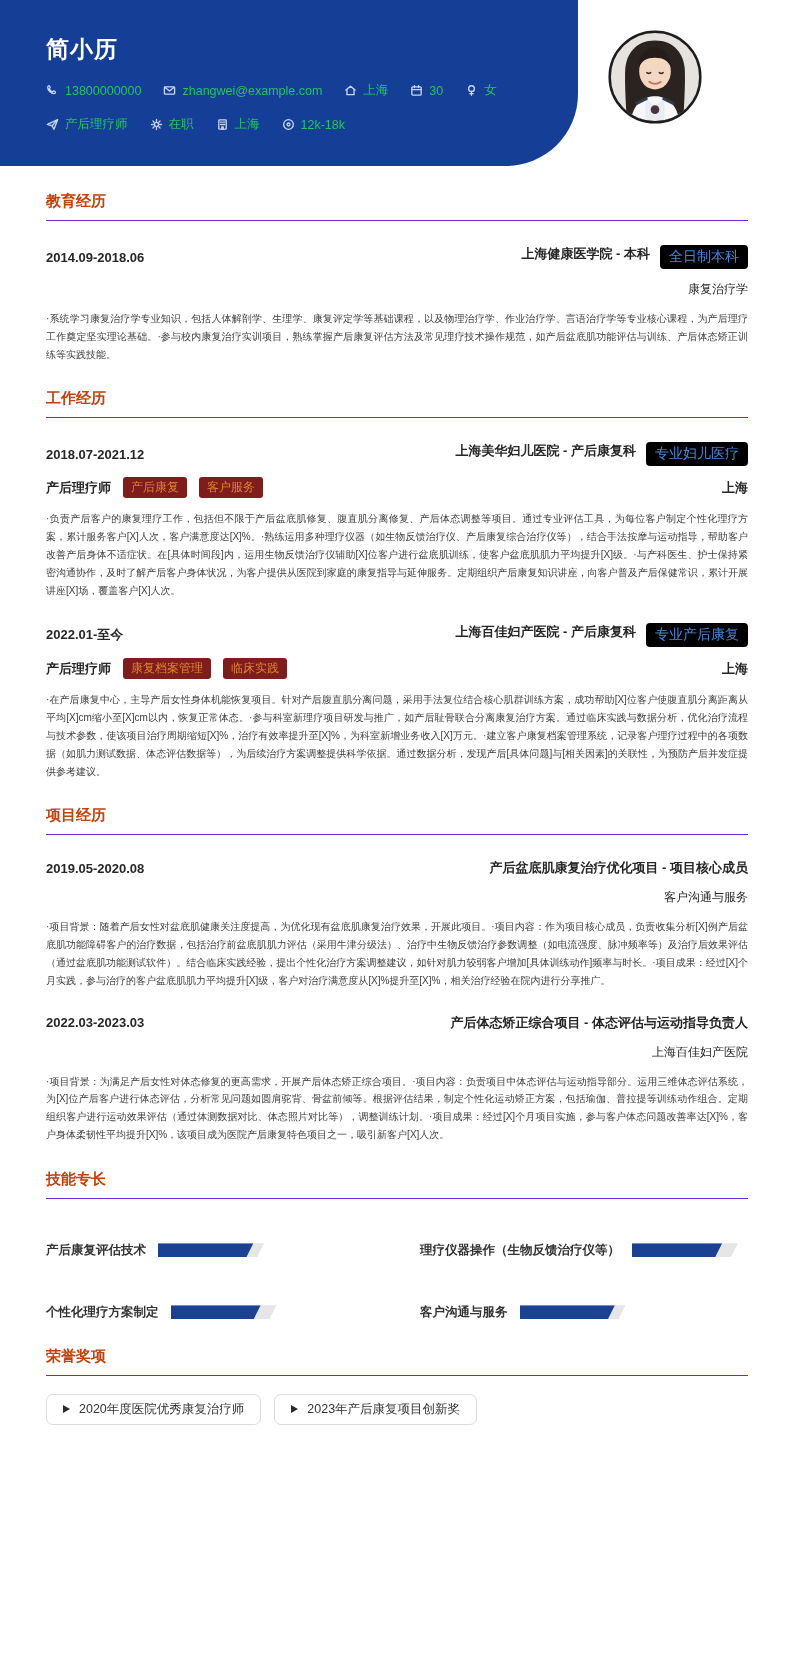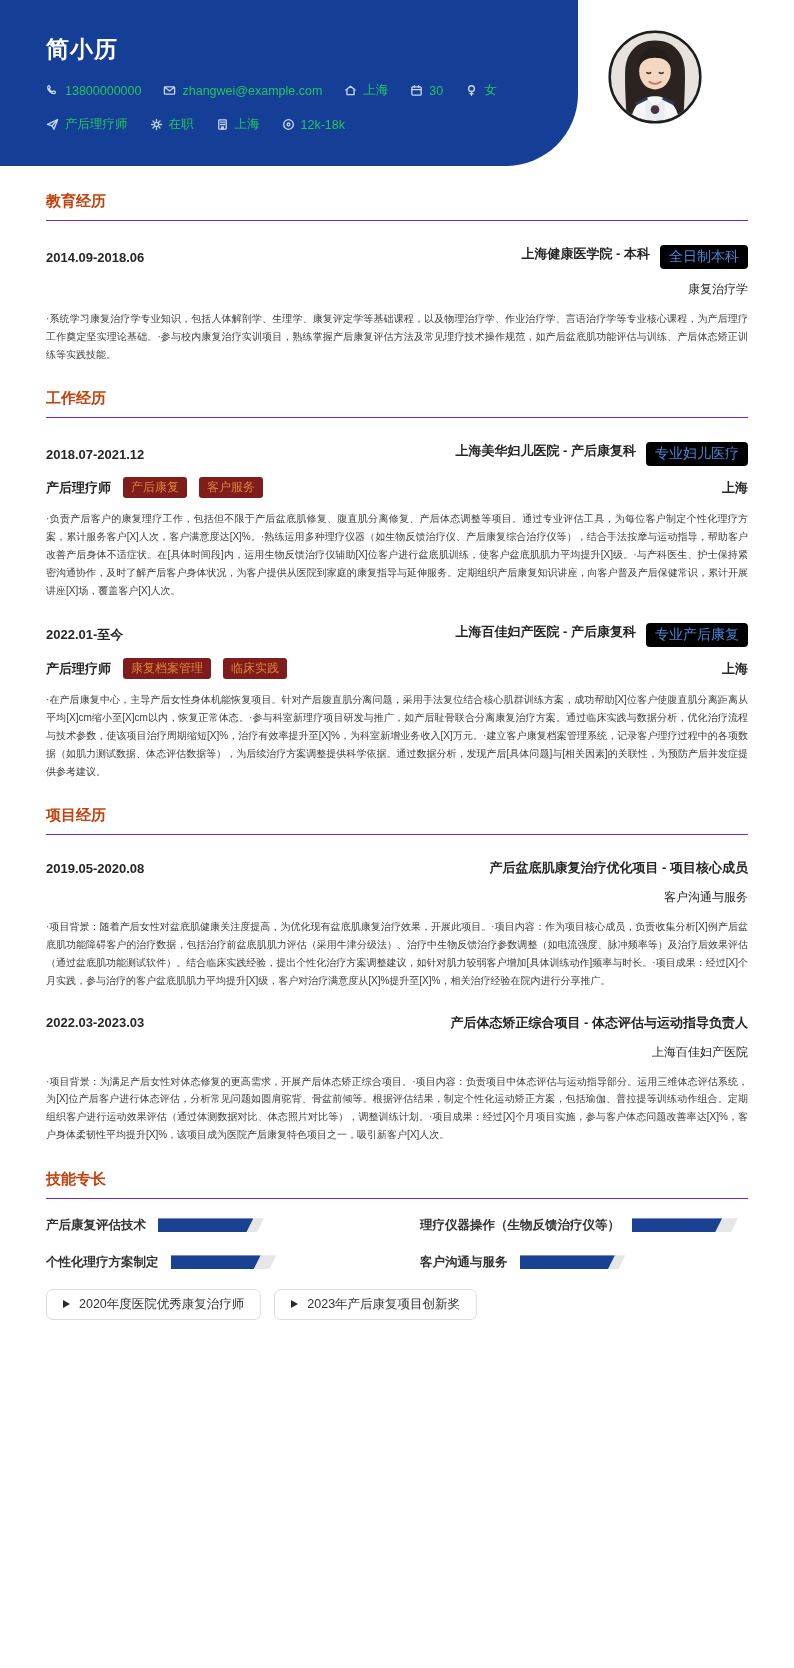--- a/index.html
+++ b/index.html
@@ -42,21 +42,21 @@
     background:#7f1d1d; color:#E08433; font-size:12px; white-space:nowrap;
   }
   .loc { font-size:13px; font-weight:bold; color:#262626; }
   .subline { margin-top:12px; font-size:12px; font-weight:normal; color:#262626;text-align:right; }
   p.desc {
     margin-top:12px; font-size:10px; color:#3d3d3d;
     line-height:1.78; text-align:justify;
   }
   
   .skills-grid { display:grid; grid-template-columns:1fr 1fr; column-gap:46px; row-gap:20px; margin-top:18px; }
-  .skill { display:flex; align-items:center; }
+  .skill { display:flex; align-items:center;margin-top:25px; }
   .skill .sk-label { font-size:12.5px; font-weight:bold; color:#333; white-space:nowrap; }
   .bar {
     margin-left:12px; width:106px; height:14px; background:#E6E6E6; position:relative; flex:none;
     clip-path:polygon(0 0,100% 0,calc(100% - 7px) 100%,0 100%);
   }
   .bar i {
     position:absolute; left:0; top:0; bottom:0; display:block; background:#1B4193;
     clip-path:polygon(0 0,100% 0,calc(100% - 7px) 100%,0 100%);
   }
   
@@ -279,20 +279,21 @@
         <div class="skill">
           <span class="sk-label">客户沟通与服务</span>
           <span class="bar">
               <i style="width: 90%;"></i>
             </span>
         </div>
       </div>
     </section>
 
     <section>
+      <h2 class="sec-title">荣誉奖项</h2>
       <div class="awards">
         <span class="award-btn">
           <span class="play"></span>
           <span>2020年度医院优秀康复治疗师</span>
         </span>
         <span class="award-btn">
           <span class="play"></span>
           <span>2023年产后康复项目创新奖</span>
         </span>
       </div>

